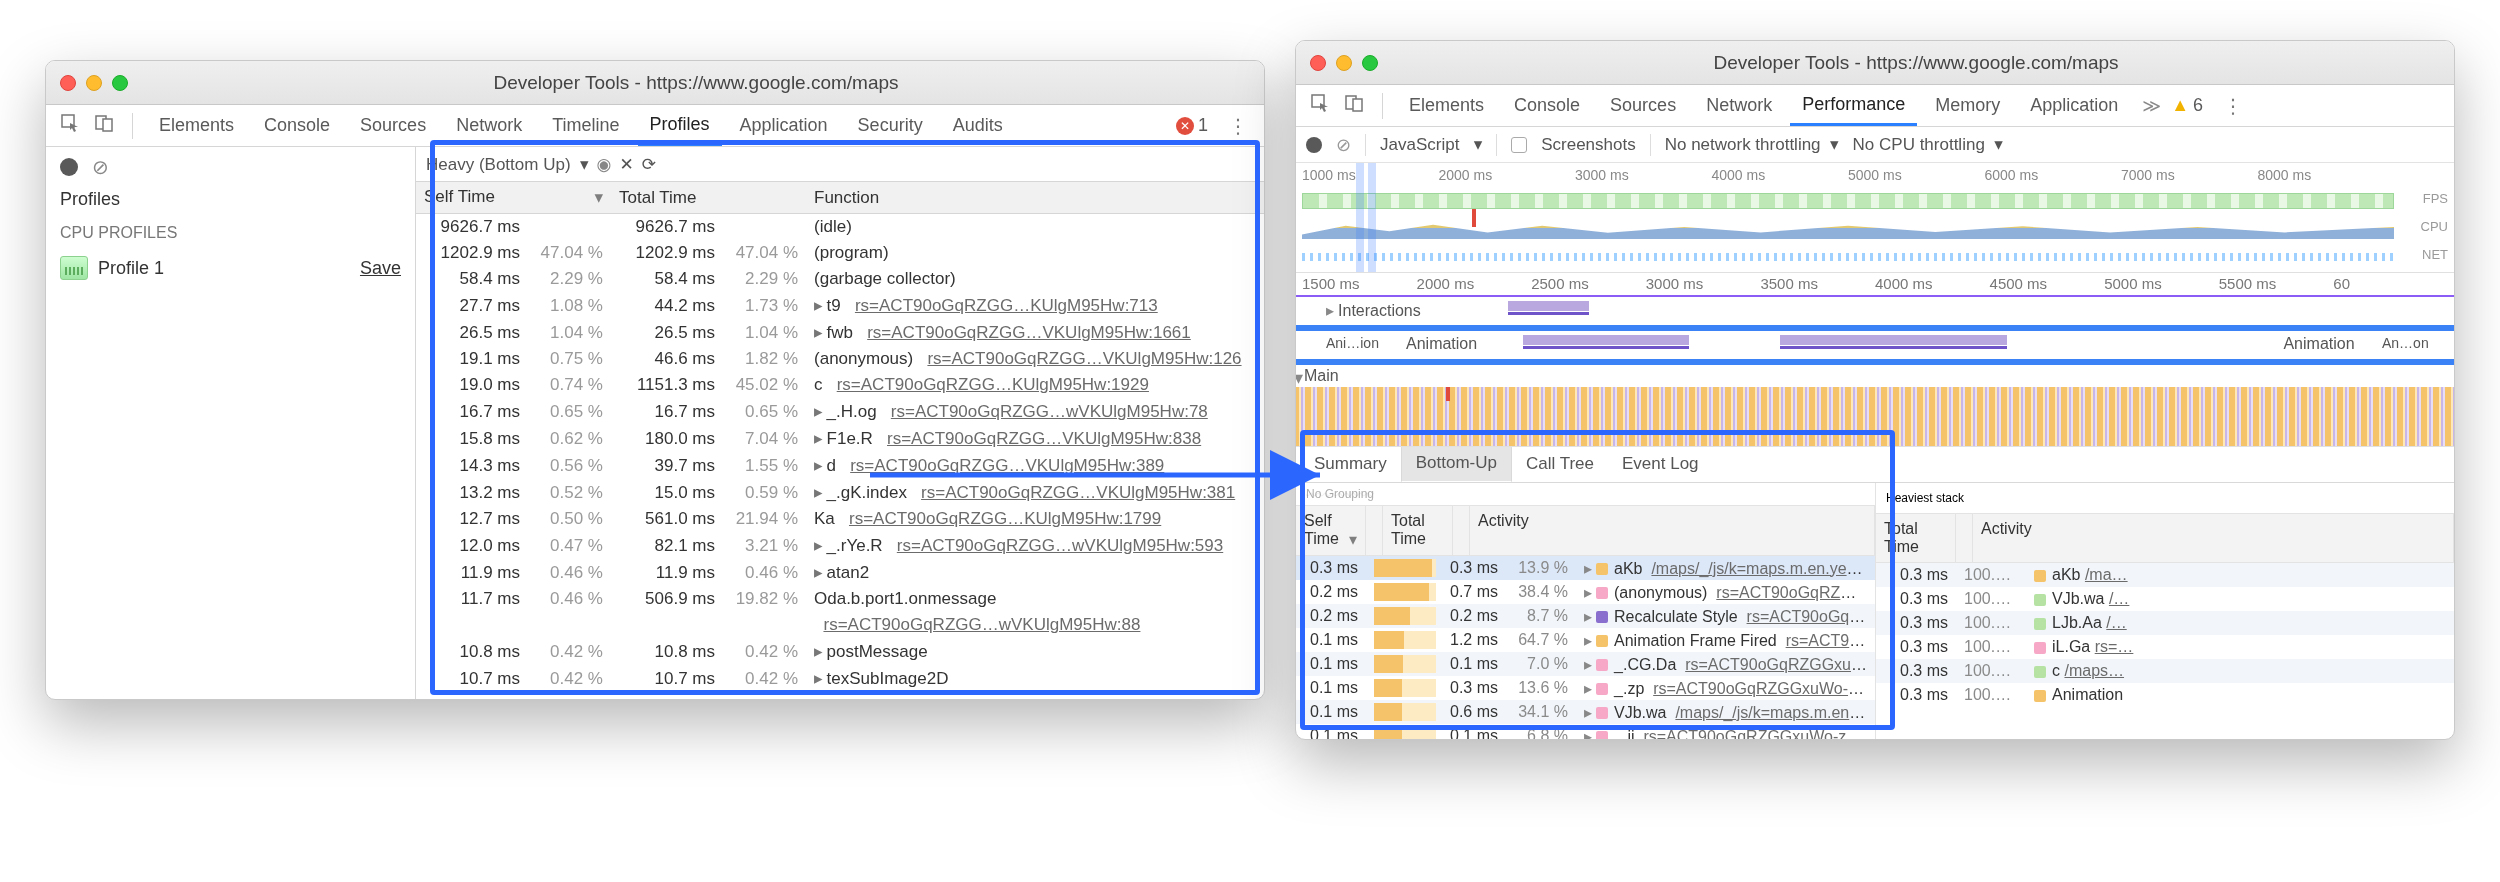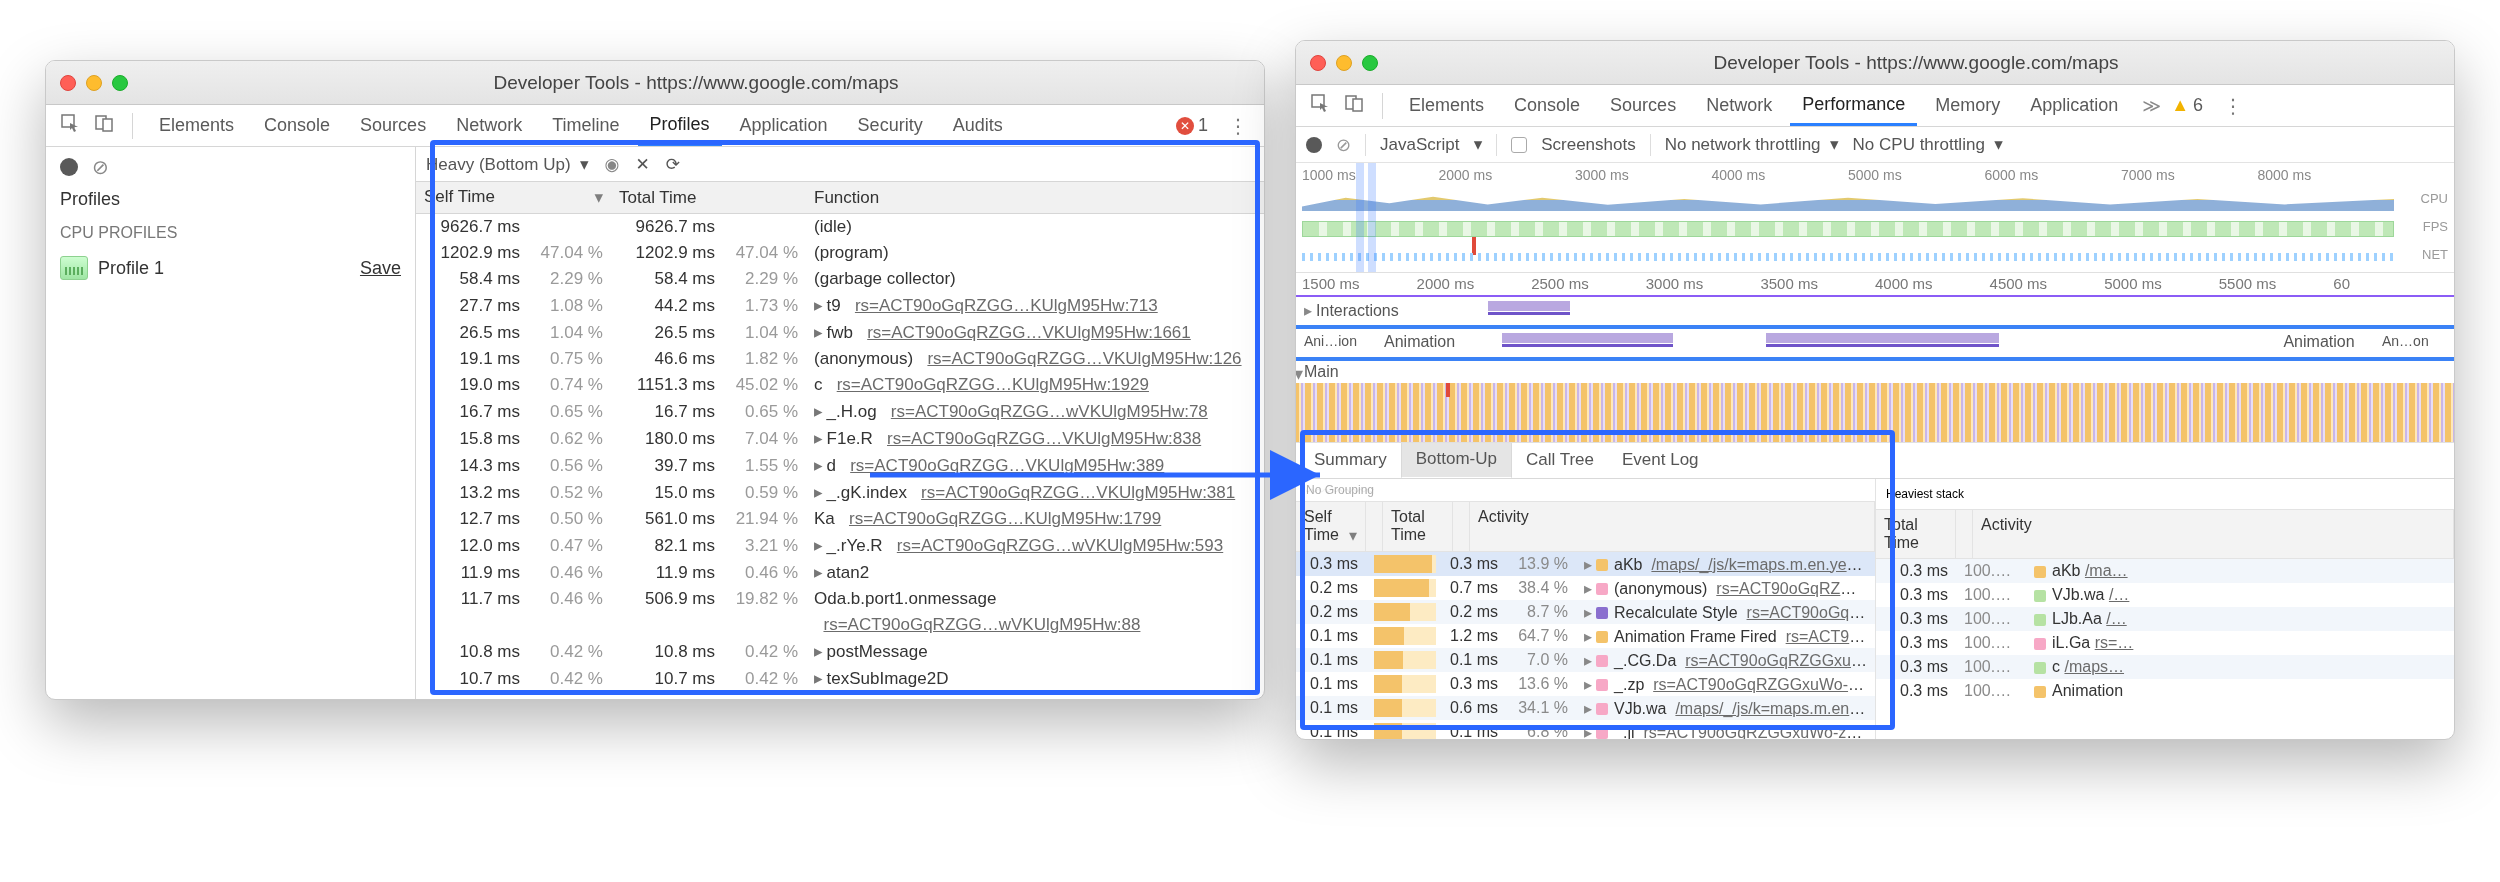--- a/index.html
+++ b/index.html
@@ -66,21 +66,21 @@
   .profile-row .ico{ width:28px;height:24px;background:linear-gradient(#cdfdd0,#9fe6a4);border:1px solid #8dd18f;border-radius:3px;position:relative;}
   .profile-row .ico::after{content:"";position:absolute;left:4px;right:4px;bottom:4px;height:8px;background:repeating-linear-gradient(90deg,#5cae5e 0 2px,transparent 2px 4px);}
   .profile-row .save{ margin-left:auto; text-decoration:underline; color:#333;}
 
   .blue-frame{ position:absolute; border:5px solid #2b66ff; border-radius:4px; pointer-events:none; z-index:50;}
   .blue-frame.left{ left:430px; top:140px; width:830px; height:555px;}
   .blue-frame.right{ left:1300px; top:430px; width:595px; height:300px;}
 
   
   .profiles-wrap{ flex:1; overflow:hidden; position:relative;}
-  .profiles-toolbar{ height:34px; display:flex; align-items:center; gap:16px; padding:0 10px; color:#555; font-size:17px;}
+  .profiles-toolbar{ height:34px; display:flex; align-items:center; gap:8px; padding:0 10px; color:#555; font-size:17px;}
   .profiles-toolbar .eye{opacity:.7}
   .tbl{ width:100%; border-collapse:collapse; table-layout:fixed;}
   .tbl th{ background:#f1f1f1; border-top:1px solid #d6d6d6; border-bottom:1px solid #d6d6d6; font-weight:400; color:#333; padding:5px 8px; text-align:left; font-size:17px;}
   .tbl th .sort{ float:right; opacity:.6;}
   .tbl td{ padding:3px 8px; font-size:17px; white-space:nowrap; overflow:hidden; text-overflow:ellipsis;}
   .tbl td.num{ text-align:right; padding-right:6px;}
   .tbl td.pct{ color:#9a9a9a; text-align:right; width:80px;}
   .tbl td.func{ }
   .tbl td.func .tri{ color:#777; margin-right:4px;}
   .tbl a{ color:#6b6b6b; text-decoration:underline;}
@@ -109,21 +109,21 @@
     background:repeating-linear-gradient(90deg,#9ed1ff 0 3px, transparent 3px 8px);}
   .handle{ position:absolute; top:0; bottom:0; width:8px; background:#3b7bff; opacity:.25;}
   .handle.l{ left:60px;} .handle.r{ left:72px;}
   .ov-marker{ position:absolute; top:22px; width:4px; height:18px; background:#e04a3a;}
   .ov-marker.m1{ left:170px;}
 
   .time-ruler{ height:24px; border-bottom:2px solid #8b5cf6; display:flex; font-size:15px; color:#777; padding:2px 6px;}
   .time-ruler span{ flex:1;}
 
   .tracks{ font-size:16px;}
-  .track{ display:flex; border-bottom:4px solid #3b82f6;}
+  .track{ display:flex; border-bottom:6px solid #3b82f6;padding-left:22px;}
   .track .name{ width:130px; padding:4px 8px; color:#555;}
   .track .lane{ flex:1; height:28px; position:relative;}
   .track .lane .seg{ position:absolute; top:4px; height:10px; background:#b9a8e0;}
   .track .lane .bar{ position:absolute; top:15px; height:3px; background:#6f54c9;}
   .tri-sm{ color:#888; margin-right:4px;}
 
   .flame{ height:60px; border-bottom:1px solid #e0e0e0; position:relative;
     background:
       repeating-linear-gradient(90deg,#f4c36a 0 3px,#ffe8b8 3px 5px,#c9b6e8 5px 7px,#e8ddf6 7px 9px,#f4c36a 9px 12px),
       repeating-linear-gradient(90deg,#ffe8b8 0 6px, transparent 6px 9px);
@@ -448,27 +448,27 @@
             <span>1000 ms</span>
             <span>2000 ms</span>
             <span>3000 ms</span>
             <span>4000 ms</span>
             <span>5000 ms</span>
             <span>6000 ms</span>
             <span>7000 ms</span>
             <span>8000 ms</span>
           </div>
       <div class="ov-row">
-            <div class="cpu-area"></div>
-            <span class="lbl">CPU</span>
-          </div>
-      <div class="ov-row">
             <div class="fps-blocks"></div>
             <div class="ov-marker m1"></div>
             <span class="lbl">FPS</span>
+          </div>
+      <div class="ov-row">
+            <div class="cpu-area"></div>
+            <span class="lbl">CPU</span>
           </div>
       <div class="ov-row">
             <div class="net-bars"></div>
             <span class="lbl">NET</span>
           </div>
       <div class="handle l"></div>
       <div class="handle r"></div>
     </div>
 
     <div class="time-ruler" id="time-ruler">

